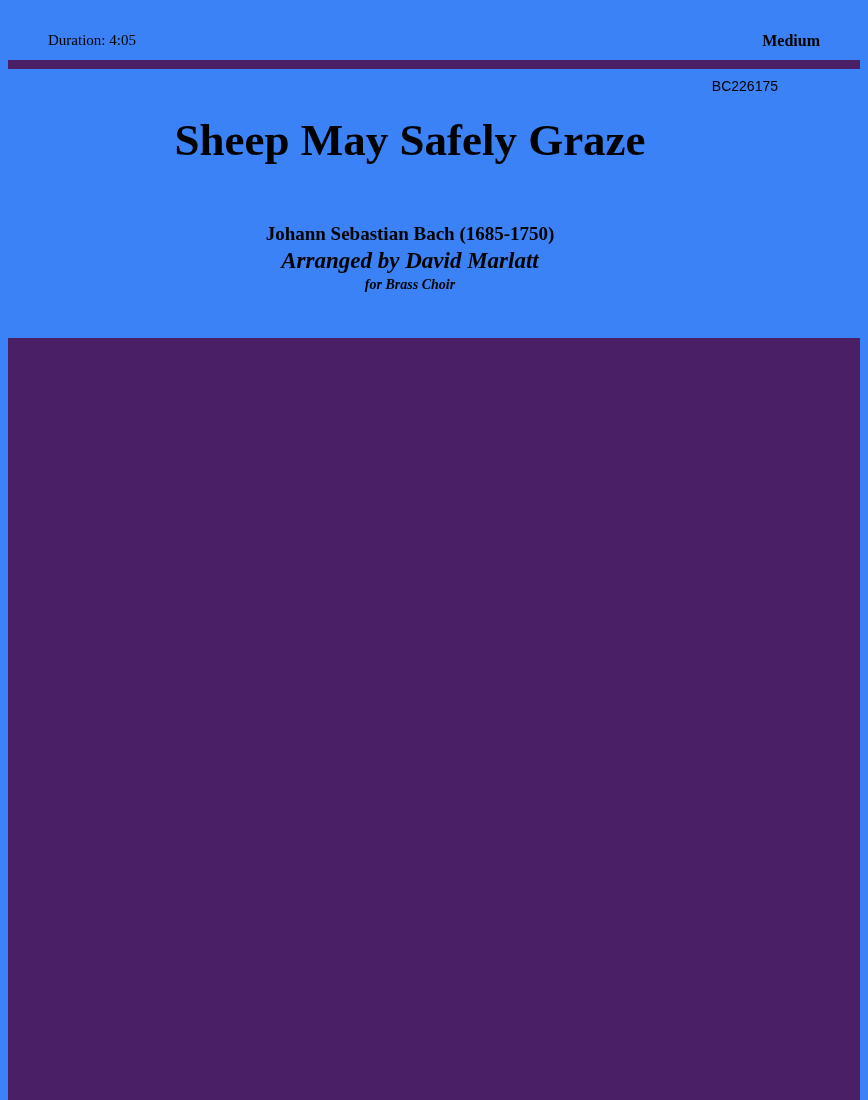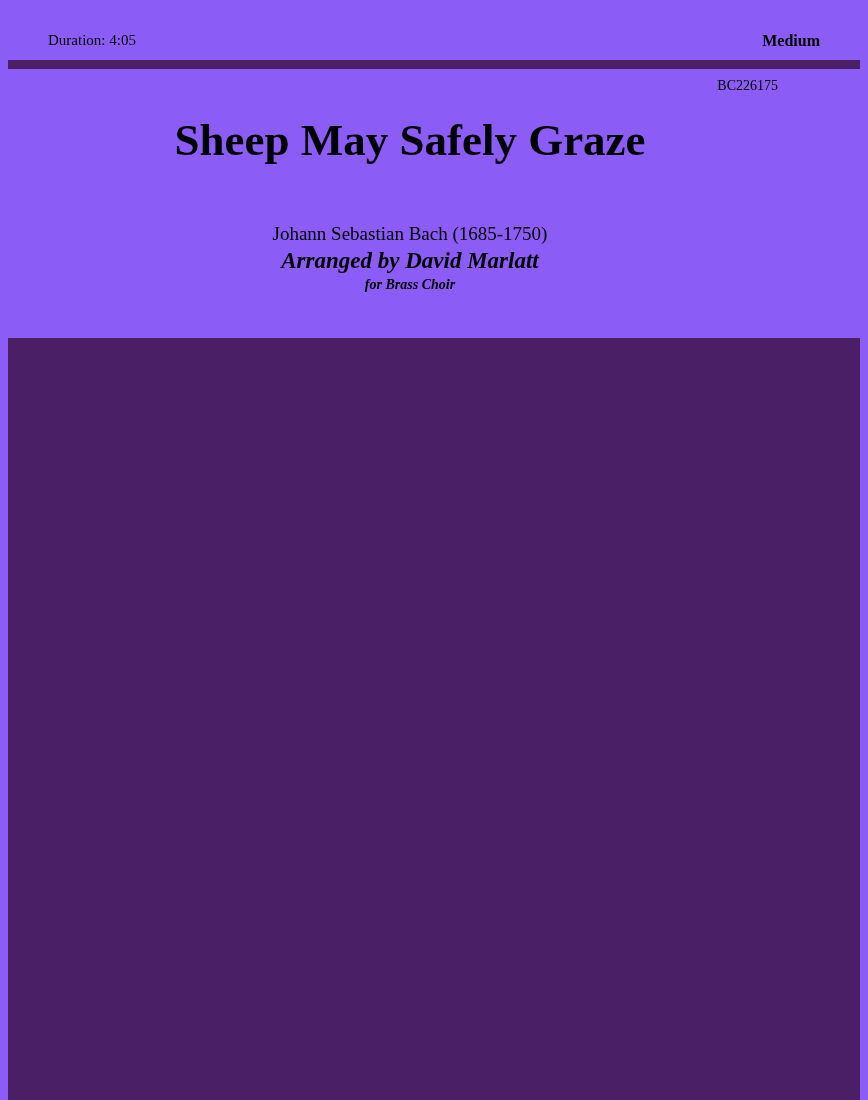--- a/index.html
+++ b/index.html
@@ -14,21 +14,21 @@
     font-family: "Liberation Serif", serif;
     color: #000000;
     overflow: hidden;
   }
 
   .page {
     position: absolute;
     left: 0; top: 0;
     width: 868px;
     height: 1100px;
-    background: #8b5cf6;
+    background: #3b82f6;
   }
 
   
   .meta-row {
     position: absolute;
     left: 0;
     top: 32px;
     width: 868px;
     height: 24px;
   }
@@ -62,21 +62,21 @@
     height: 9px;
     background: #4b1f66;
   }
 
   
   .catalog {
     position: absolute;
     right: 90px;
     top: 78px;
     font-size: 14px;
-    font-family: Liberation Serif, serif;
+    font-family: Liberation Sans, sans-serif;
     color: #000;
     white-space: nowrap;
   }
 
   
   .title {
     position: absolute;
     left: 0;
     top: 98px;
     width: 820px;
@@ -95,20 +95,21 @@
     left: 0;
     top: 222px;
     width: 820px;
     text-align: center;
   }
   .composer {
     font-family: "Liberation Serif", serif;
     font-size: 19px;
     color: #000;
     line-height: 1.25;
+    font-weight: bold;
   }
   .arranger {
     font-family: "Liberation Serif", serif;
     font-size: 23px;
     font-style: italic;
     font-weight: bold;
     color: #000;
     line-height: 1.3;
   }
   .ensemble {

